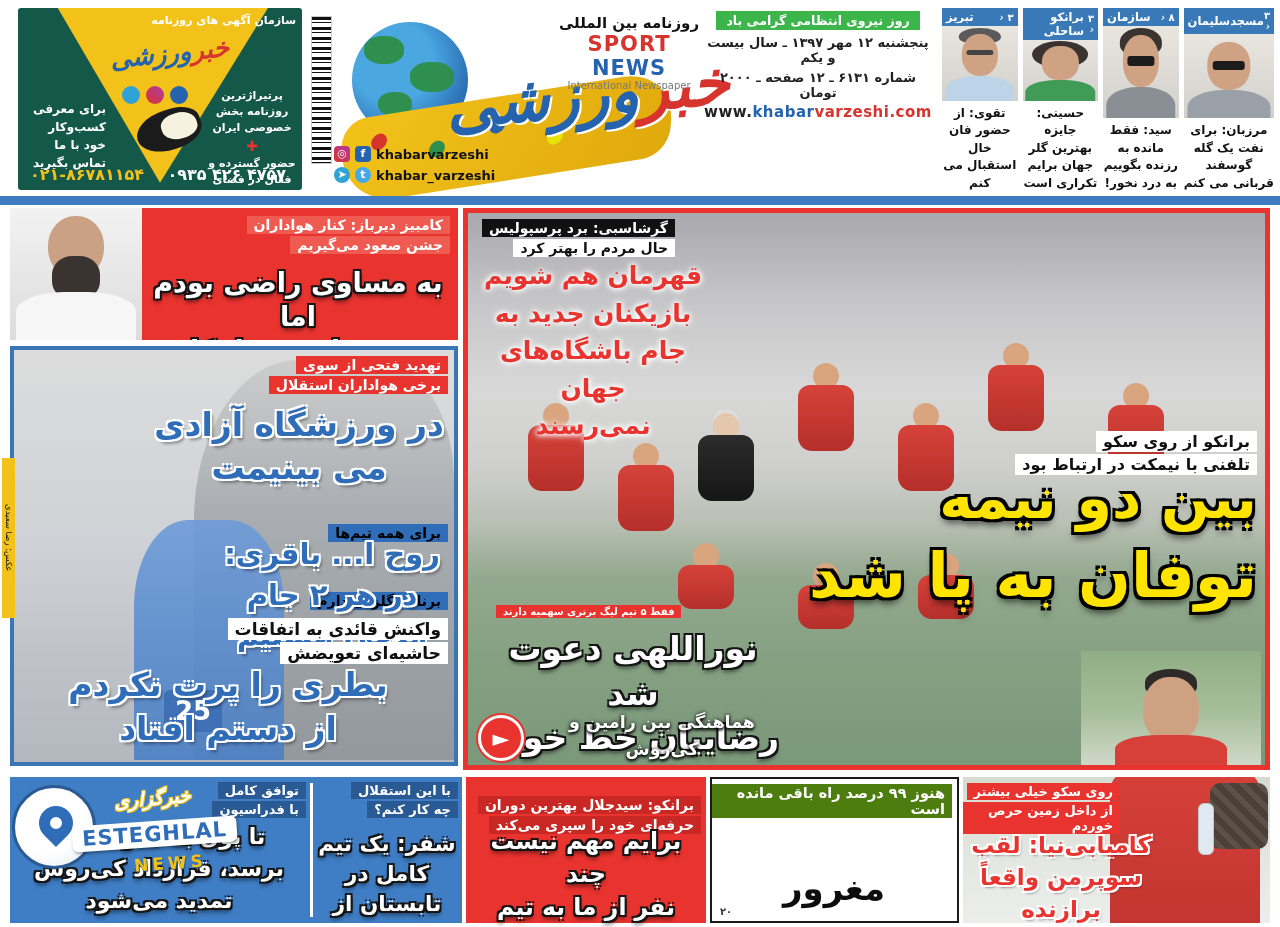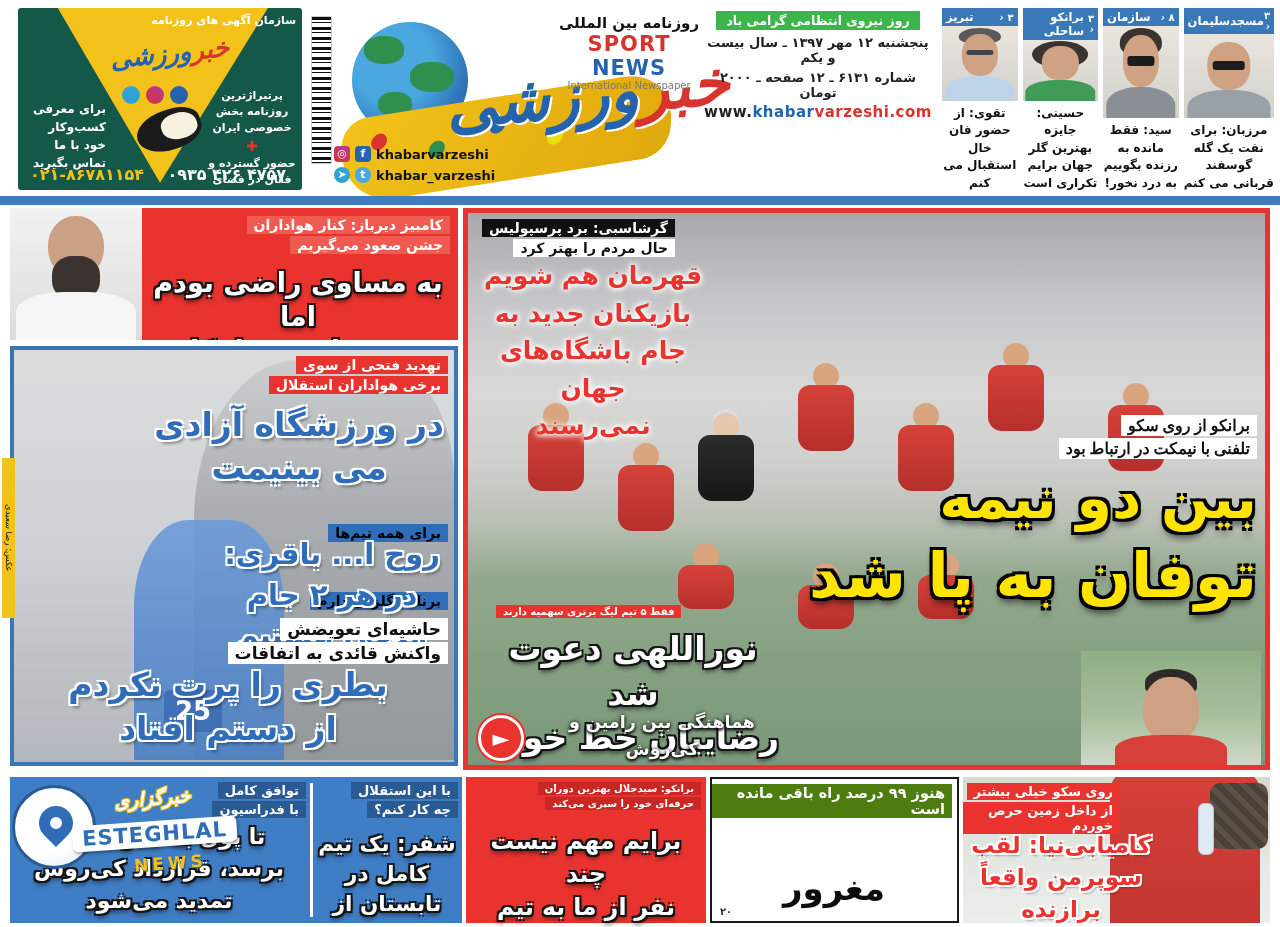--- a/index.html
+++ b/index.html
@@ -104,21 +104,21 @@
   
   .mainphoto { left:463px; top:208px; width:807px; height:562px; border:5px solid #e8332f;
     background:linear-gradient(180deg,#a9a9ad 0%,#c6c6c8 16%,#d8d8d8 32%,#cfcfcd 46%,#b9c0b4 56%,#93a88e 66%,#84a081 82%,#7a987a 100%); overflow:hidden; }
   .player { position:absolute; }
   .player .ph { width:26px; height:26px; border-radius:50%; background:#d8a57f; margin:0 auto; }
   .player .pb { width:56px; height:66px; border-radius:12px 12px 14px 14px; background:linear-gradient(180deg,#d6423a,#b52f2a); margin-top:-4px; }
   .coachfig .ph { background:#e4c7ad; box-shadow:0 -4px 0 #ddd; }
   .coachfig .pb { background:linear-gradient(180deg,#2c2c2c,#161616); }
   .mp-kicker-top { position:absolute; left:14px; top:6px; font-size:14px; }
   .mp-quote { position:absolute; left:6px; top:44px; width:238px; font-size:25px; font-weight:bold; line-height:1.5; text-align:center; color:#e8332f; text-shadow:0 0 4px #fff,0 0 6px #fff,0 0 8px #fff; }
-  .mp-kicker-r { position:absolute; right:8px; top:202px; font-size:16px;font-family:Liberation Serif, serif; }
+  .mp-kicker-r { position:absolute; right:8px; top:218px; font-size:16px; }
   .mp-big { position:absolute; right:8px; top:252px; width:600px; text-align:right; font-weight:bold; z-index:4; }
   .mp-big .l1 { font-size:57px; } .mp-big .l2 { font-size:62px; margin-top:8px; }
   .mp-kicker-b { position:absolute; left:8px; top:392px; font-size:10px;margin-left:20px; }
   .mp-hb { position:absolute; left:10px; top:414px; width:310px; font-size:33px; line-height:1.35; text-align:center; }
   .mp-sub { position:absolute; left:64px; top:496px; width:260px; font-size:17.5px; font-weight:bold; line-height:1.55; text-align:center; color:#fff; text-shadow:0 2px 3px #000,0 0 4px #000; }
   .arrow-circle { position:absolute; left:10px; top:502px; width:46px; height:46px; border-radius:50%; background:#e8332f; border:3px solid #fff; box-shadow:0 0 0 2px #e8332f; color:#fff; font-size:22px; text-align:center; line-height:42px; }
   .kamyhead { position:absolute; right:4px; top:438px; width:180px; height:114px; background:linear-gradient(180deg,#8fae85 0%,#a7bf9b 55%,#cfd8c8 100%); z-index:2; overflow:hidden; }
   .kamyhead .kh { position:absolute; left:62px; top:26px; width:56px; height:66px; background:#cfa183; border-radius:46%; }
   .kamyhead .khair { position:absolute; left:64px; top:18px; width:52px; height:26px; background:#2e2a27; border-radius:50% 50% 30% 30%; }
   .kamyhead .kc { position:absolute; left:34px; top:84px; width:112px; height:34px; background:#d64039; border-radius:40% 40% 0 0; }
@@ -132,21 +132,21 @@
   .shafr-h { position:absolute; right:5px; top:52px; width:140px; font-size:21.5px; line-height:1.4; text-align:center; }
   .estnews-h { position:absolute; right:6px; top:44px; width:290px; font-size:22px; line-height:1.45; text-align:center; z-index:1; }
   .eball { position:absolute; left:2px; top:8px; width:84px; height:84px; border-radius:50%; background:radial-gradient(circle at 40% 35%,#ffffff 0 55%,#dfe8f2 100%); border:3px solid #2a5a94; z-index:2; }
   .eball .pin { position:absolute; left:24px; top:18px; width:34px; height:34px; background:#2f6db8; border-radius:50% 50% 50% 0; transform:rotate(-45deg); }
   .eball .pin:after { content:""; position:absolute; left:11px; top:11px; width:12px; height:12px; background:#fff; border-radius:50%; }
   .eagency { position:absolute; left:104px; top:10px; font-size:19px; font-weight:bold; font-style:italic; color:#fff; transform:rotate(-5deg); text-shadow:-1px -1px 0 #f2c21a,1px -1px 0 #f2c21a,-1px 1px 0 #f2c21a,1px 1px 0 #f2c21a; z-index:3; }
   .epill { position:absolute; left:62px; top:44px; background:#fff; border-radius:6px; padding:1px 10px; color:#2f6db8; font-size:21px; font-weight:bold; letter-spacing:1px; transform:rotate(-4deg); box-shadow:1px 2px 3px rgba(0,0,0,.35); z-index:3; }
   .enews { position:absolute; left:124px; top:76px; color:#f2c21a; font-size:17px; font-weight:bold; letter-spacing:4px; transform:rotate(-4deg); z-index:3; text-shadow:1px 1px 0 #2a5a94; }
 
   .b-red { left:466px; top:777px; width:240px; height:146px; background:#e8332f; }
-  .b-red .strips { position:absolute; right:5px; top:5px; font-size:10px; }
+  .b-red .strips { position:absolute; right:5px; top:19px; font-size:14px; }
   .branko-h { position:absolute; right:6px; top:48px; width:228px; font-size:23.5px; line-height:1.4; text-align:center; }
 
   .b-white { left:710px; top:777px; width:249px; height:146px; background:#fff; border:2px solid #1a1a1a; }
   .b-white .strips { position:absolute; right:5px; top:5px; font-size:14.5px; }
   .jalal-h { position:absolute; right:8px; top:36px; width:230px; font-size:34px; font-weight:bold; line-height:1.45; text-align:center; }
   .jalal-ref { position:absolute; left:8px; bottom:4px; font-size:10px; color:#333; font-weight:bold; }
 
   .b-photo { left:963px; top:777px; width:307px; height:146px; background:linear-gradient(180deg,#d5dccf 0%,#e4e7e2 60%,#eceeec 100%); overflow:hidden; }
   .b-photo .torso { position:absolute; right:10px; top:-6px; width:150px; height:152px; background:linear-gradient(180deg,#d64039,#c23530); border-radius:20px 20px 0 0; }
   .b-photo .bag { position:absolute; right:2px; top:6px; width:58px; height:66px; background:repeating-linear-gradient(45deg,#4a4038 0 6px,#5c5148 6px 12px); border-radius:10px; }
@@ -306,22 +306,22 @@
     <div class="strips s-blue fa" style="right:6px;top:126px">
       <div><span>برای همه تیم‌ها</span></div>
       <div><span>برنامه گلزنی دارم</span></div>
     </div>
     <h2 class="est-h2 ob fa" style="top:184px">
       <span>روح ا... باقری:</span><br>
       <span>در هر ۲ جام</span><br>
       <span>مدعی هستیم</span>
     </h2>
     <div class="strips s-white fa" style="right:6px;top:268px;font-size:17px">
+      <div><span>واکنش قائدی به اتفاقات</span></div>
       <div><span>حاشیه‌ای تعویضش</span></div>
-      <div><span>واکنش قائدی به اتفاقات</span></div>
     </div>
     <h2 class="est-h3 ob fa">
       <span>بطری را پرت نکردم</span><br>
       <span>از دستم افتاد</span>
     </h2>
   </div>
   <div class="abs credit fa">عکس: رضا سعیدی</div>
 
   <div class="abs mainphoto">
 

